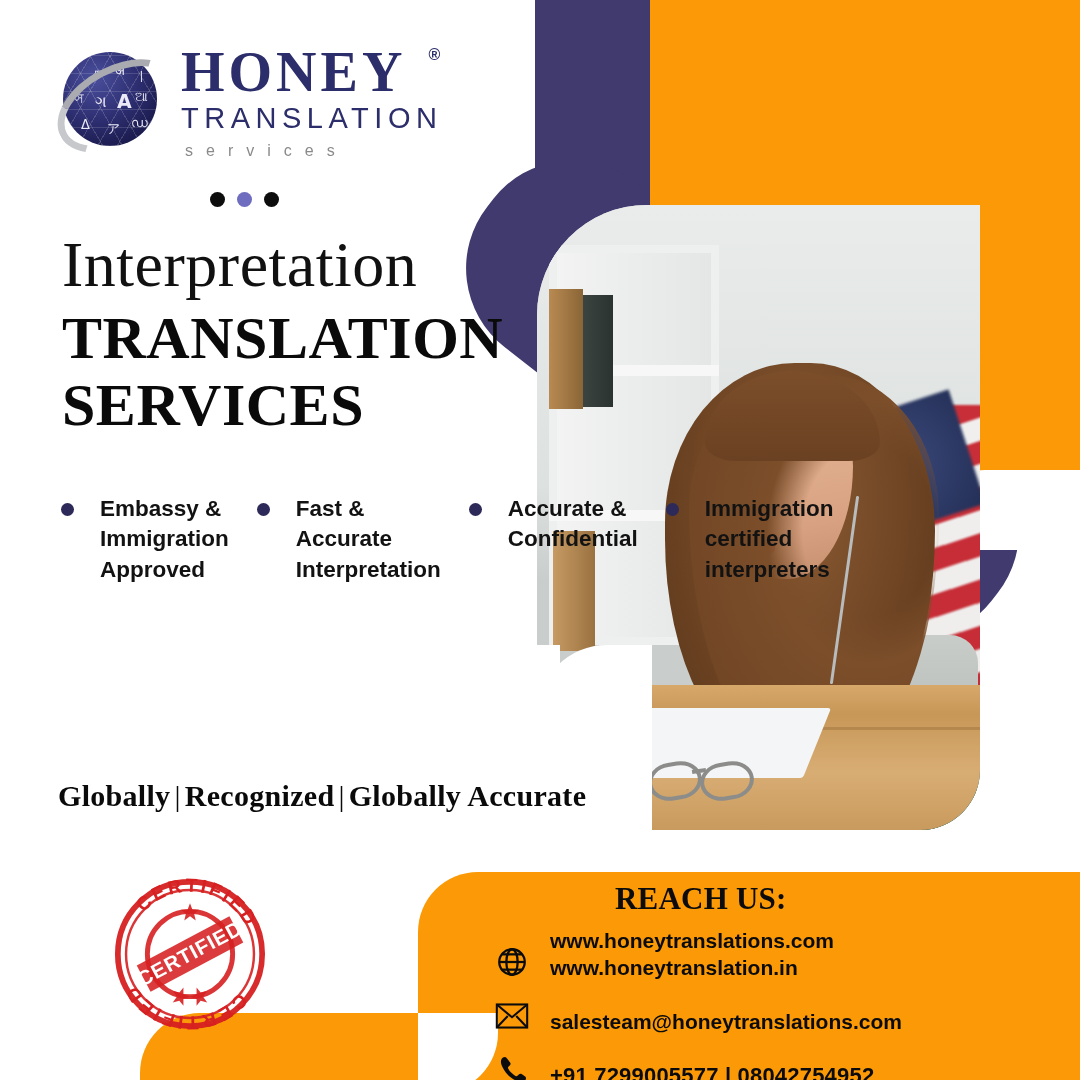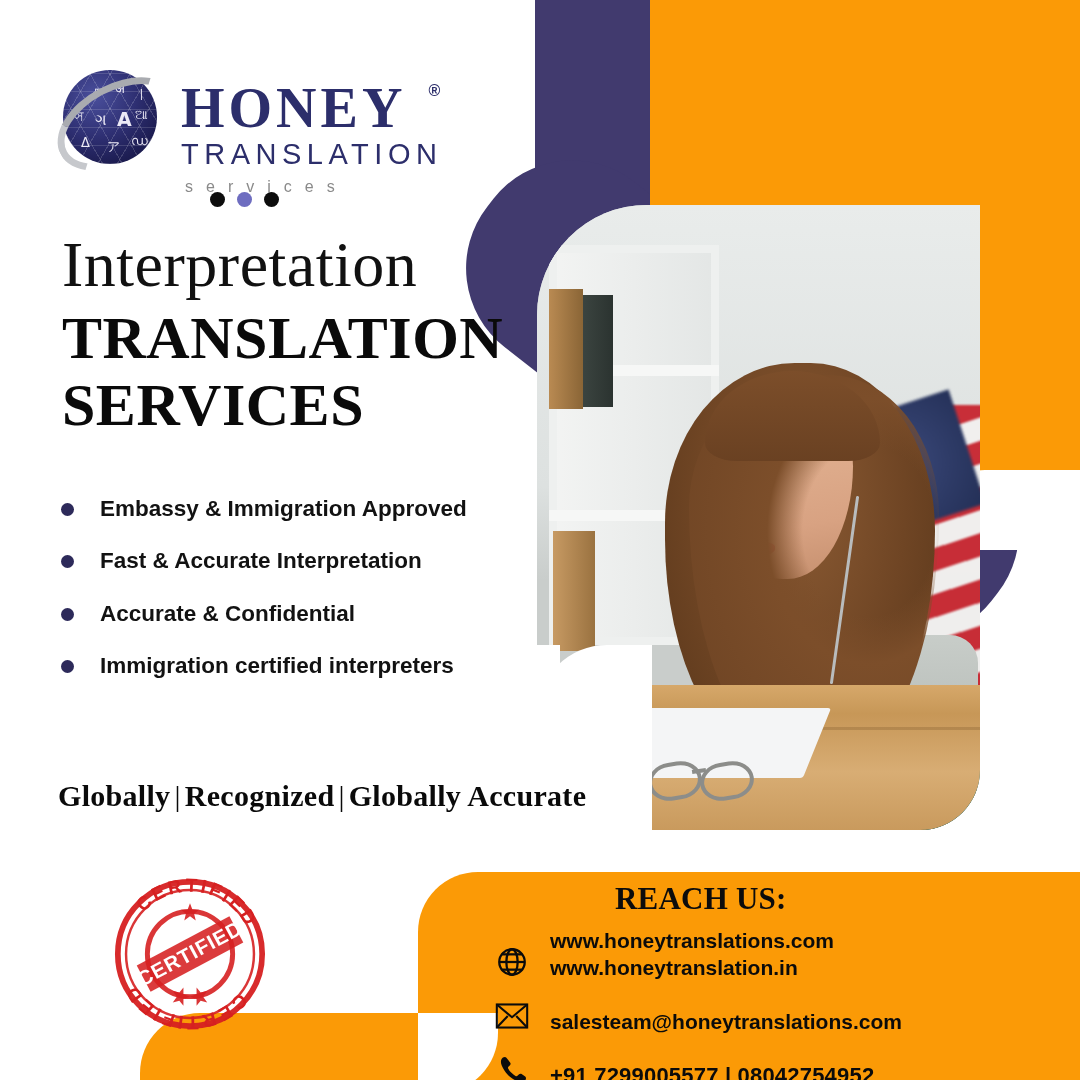--- a/index.html
+++ b/index.html
@@ -287,21 +287,21 @@
   }
   .globe-chars span { position:absolute; font-size: 13px; line-height:1; }
   .globe-ring {
     position:absolute; left: -2px; top: 20px; width: 116px; height: 66px;
     border: 7px solid transparent;
     border-top-color: #a9abb0;
     border-left-color: #c6c8cc;
     border-radius: 50%;
     transform: rotate(-28deg);
   }
-  .logo-text { display:flex; flex-direction: column; margin-top: 36px; }
+  .logo-text { display:flex; flex-direction: column; }
   .logo-honey {
     font-family: "Liberation Serif", serif;
     font-size: 56px; font-weight: 700; letter-spacing: 4px;
     color: #2C2E6B; line-height: .98; position: relative; padding-right: 16px;
   }
   .logo-reg {
     position:absolute; top: 2px; right: -2px;
     font-size: 16px; font-family: "Liberation Sans", sans-serif; font-weight:700;
   }
   .logo-translation {
@@ -329,21 +329,21 @@
   .h-main {
     position:absolute; left: 62px; top: 305px; z-index:6;
     font-family: "Liberation Serif", serif;
     font-weight: 700; font-size: 60px; color:#0a0a0a; line-height: 1.12;
     letter-spacing: .5px;
   }
 
   
   .bullets {
     position:absolute; left: 55px; top: 494px; width: 470px; z-index:6;
-    display:flex; flex-direction: column; gap: 22px;
+    display:flex; flex-direction: row; gap: 22px;
   }
   .bullet { display:flex; align-items: flex-start; gap: 26px; }
   .bullet-dot {
     width: 13px; height: 13px; border-radius:50%; background:#2D2A5A;
     flex: 0 0 auto; margin-top: 9px; margin-left: 6px;
   }
   .bullet-text {
     font-family: "Liberation Sans", sans-serif;
     font-weight: 700; font-size: 22.5px; color: #121212; line-height: 1.35;
   }

